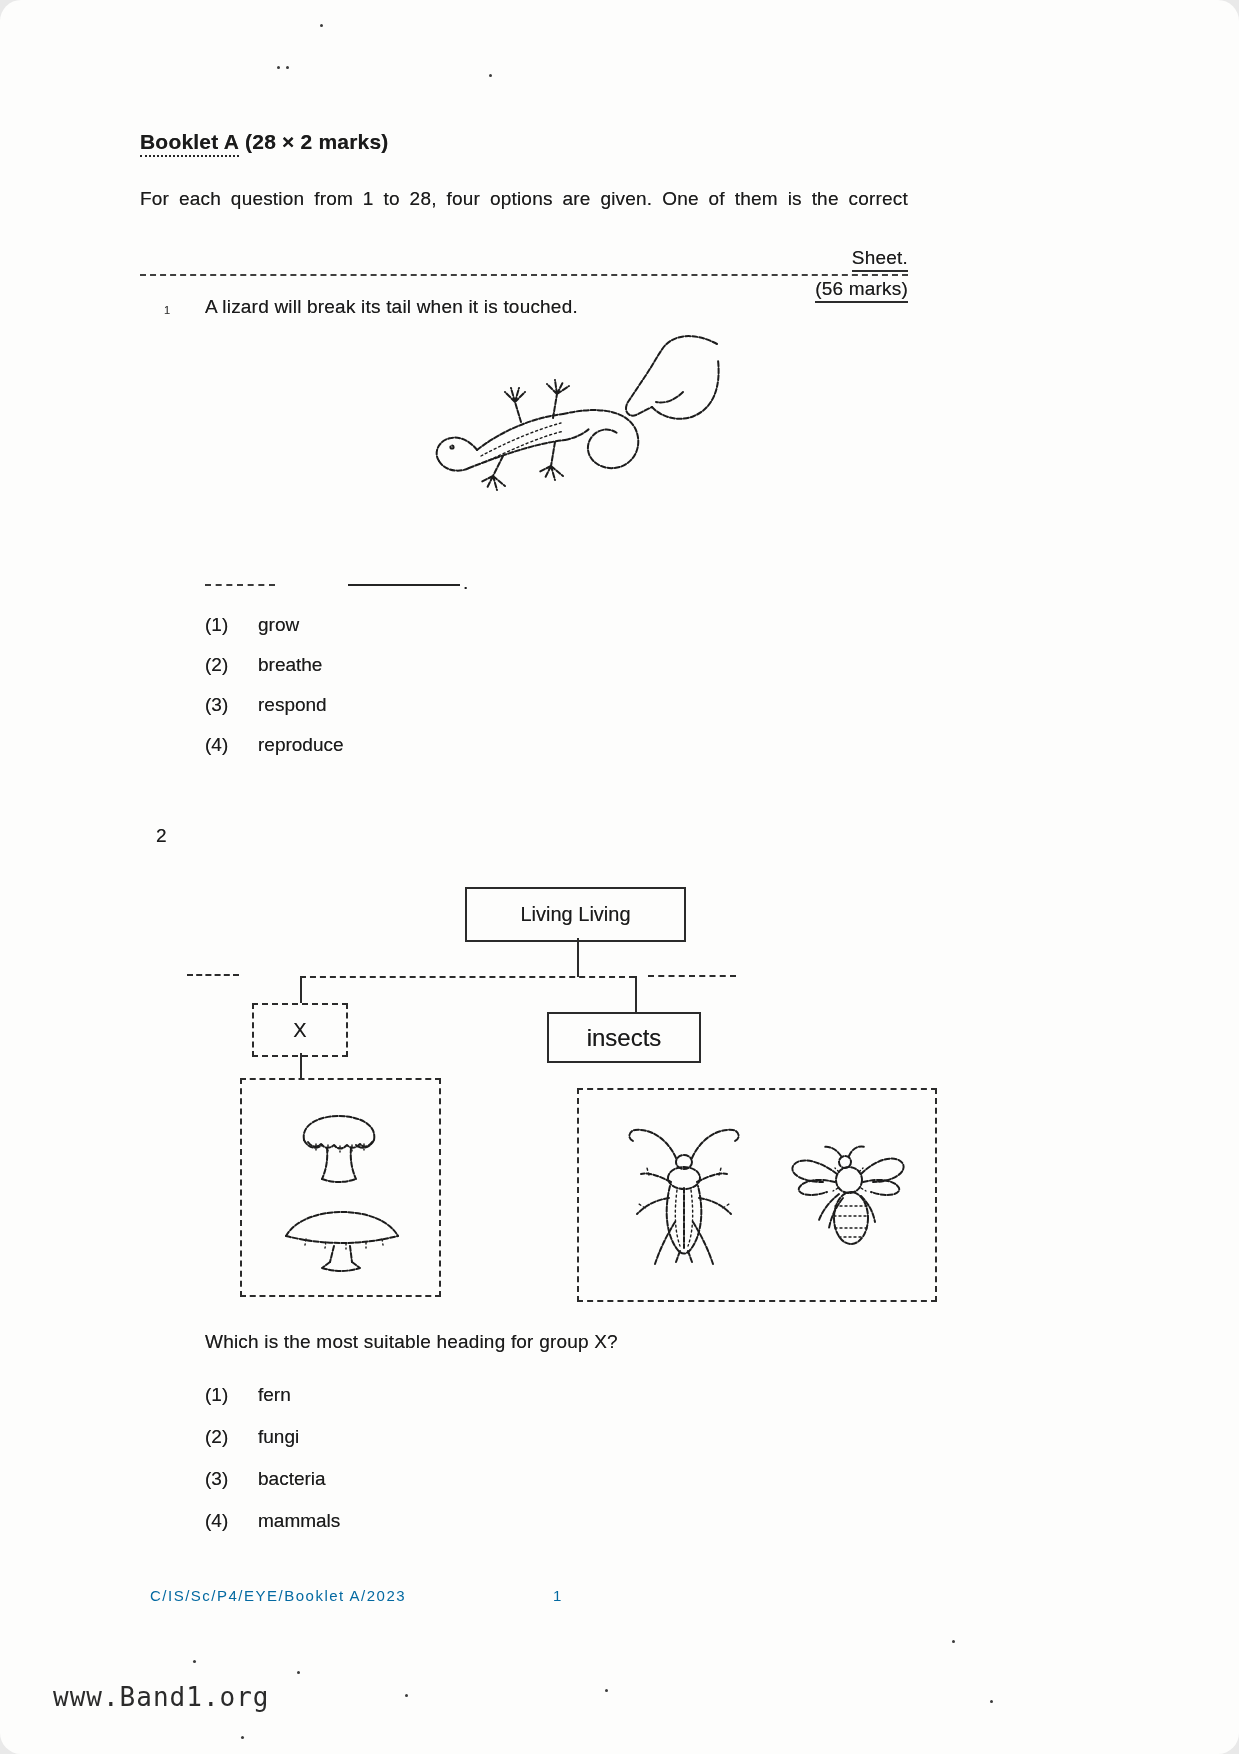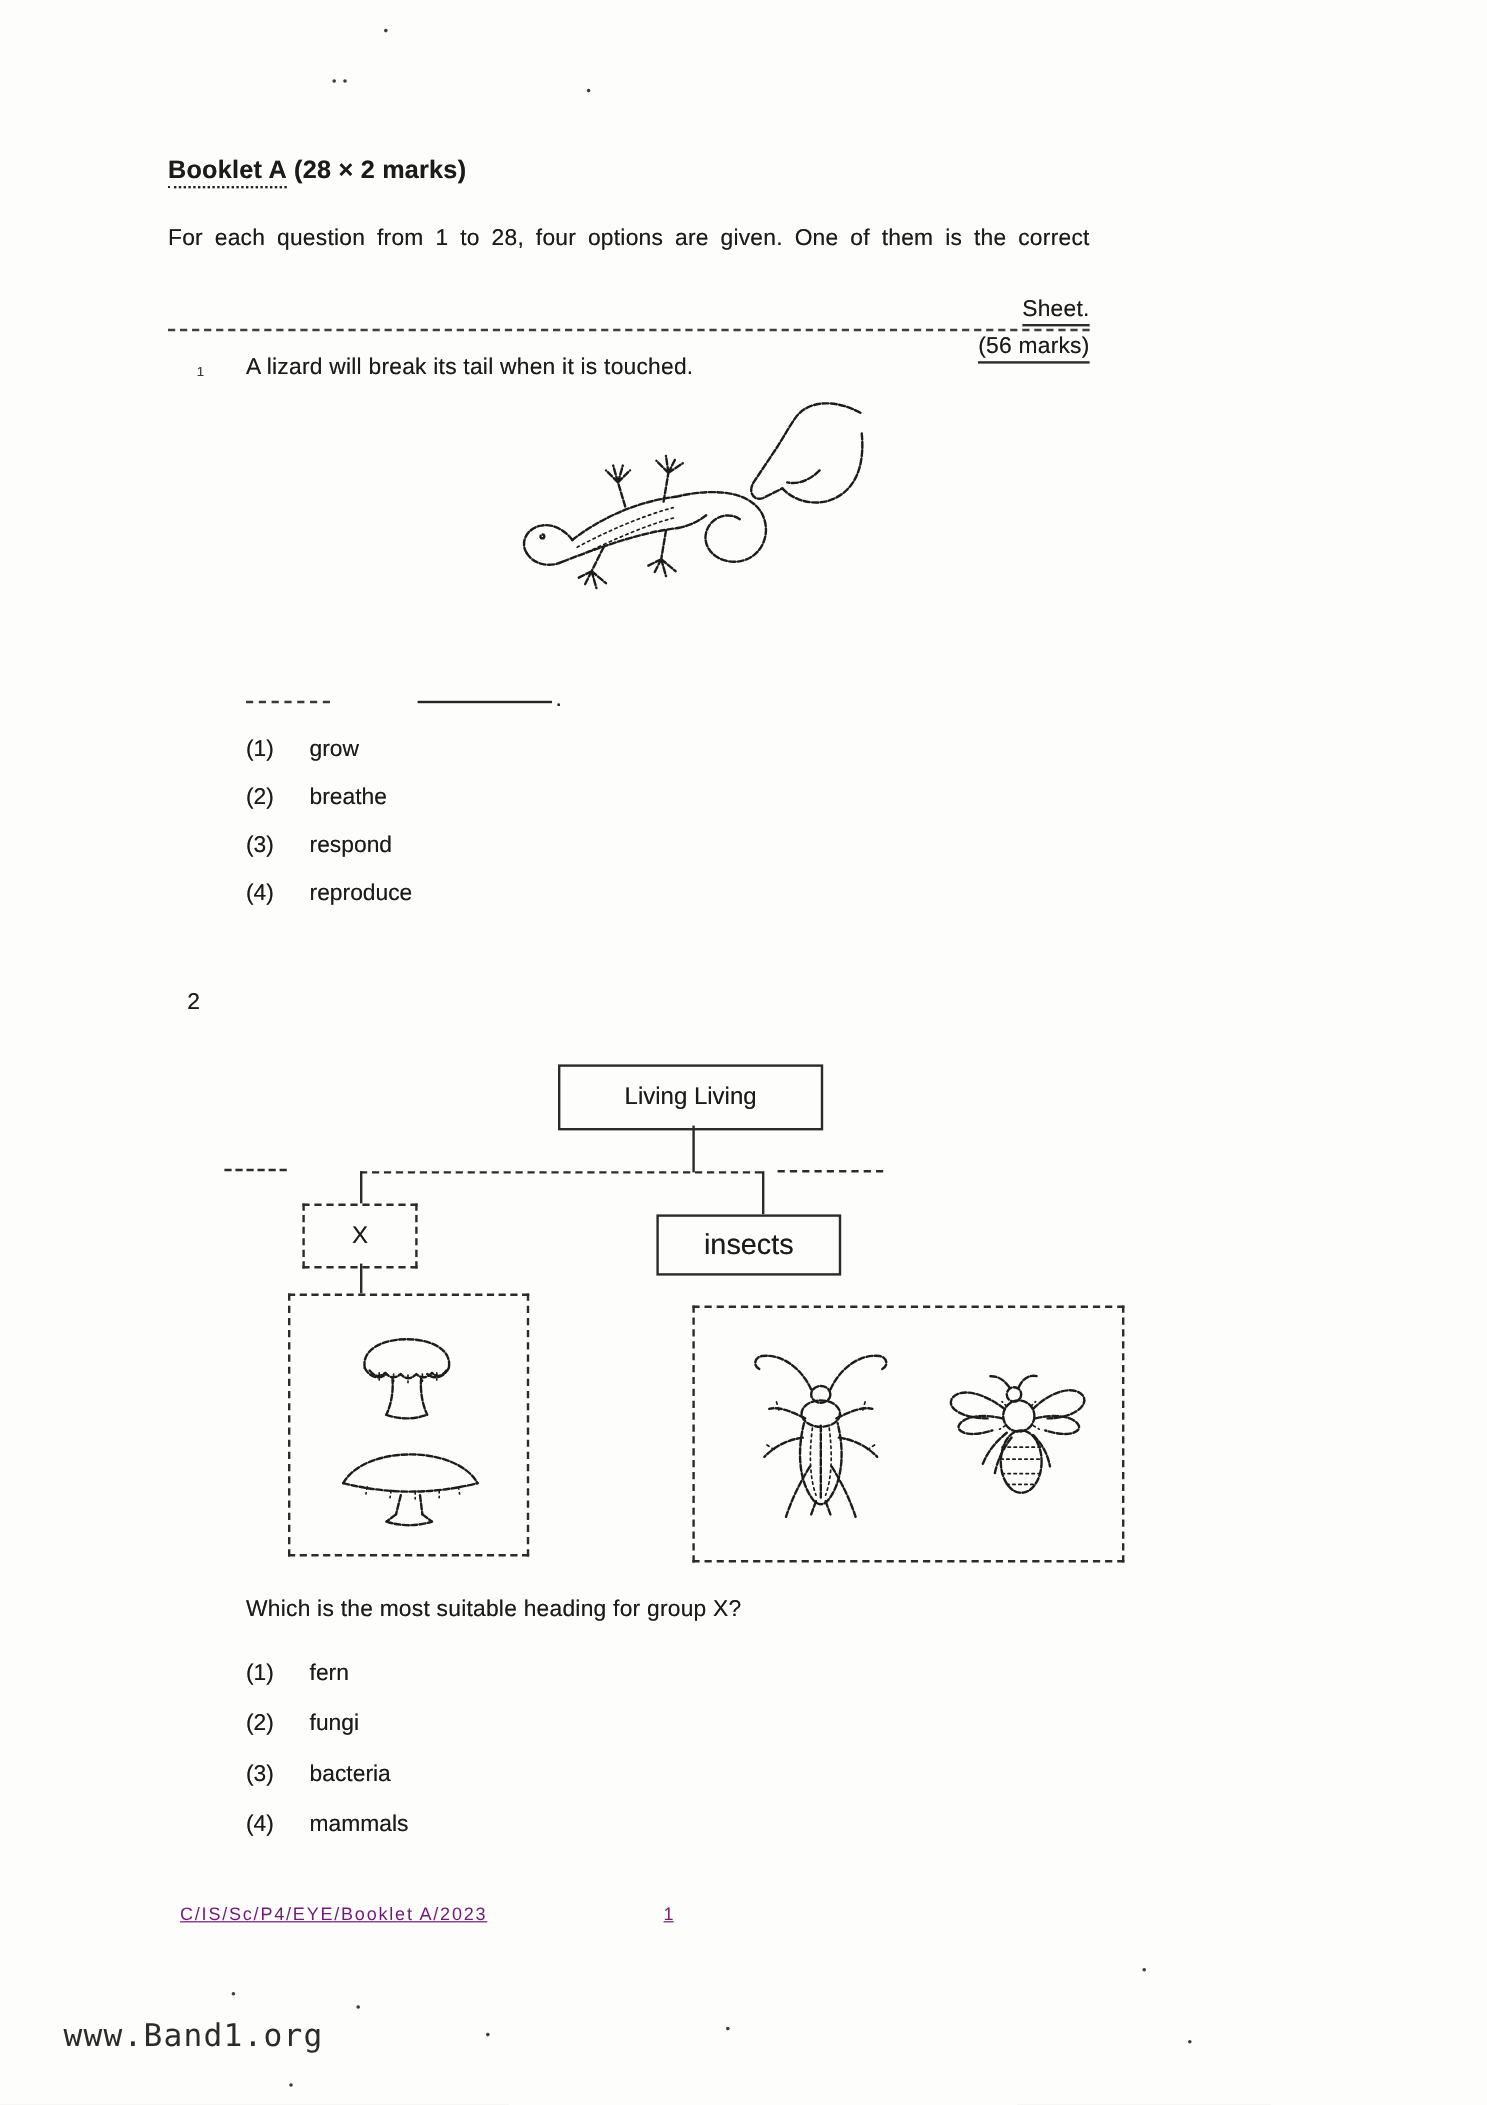--- a/index.html
+++ b/index.html
@@ -1,20 +1,21 @@
 <!DOCTYPE html>
 <html><head>
 <meta charset="utf-8">
 <style>
   html,body{margin:0;padding:0;background:#e9e9e9;}
   .page{
     position:relative;width:1239px;height:1754px;margin:0 auto;
     background:#fdfdfc;overflow:hidden;
     font-family:"Liberation Sans", sans-serif;color:#1b1b1b;
     text-shadow:0 0 .5px rgba(20,20,20,.6);
+    border-radius:21px;
   }
   .t{position:absolute;white-space:nowrap;letter-spacing:.2px;}
   .just{white-space:normal;text-align:justify;text-align-last:justify;}
   .f15{font-size:15px;} .f19{font-size:19px;} .f21{font-size:21px;font-weight:bold;}
   .title-underline{border-bottom:2px dotted #252525;padding-bottom:2px;}
   .marksline{display:flex;align-items:flex-end;}
   .fill-dashes{flex:1;border-bottom:2px dashed #3a3a3a;margin:0 14px 4px 10px;height:18px;}
   .ubottom{border-bottom:2px solid #2c2c2c;padding-bottom:1px;}
   .rule-dashed{position:absolute;border-top:2px dashed #3f3f3f;}
   .blank-dashes{position:absolute;border-bottom:2px dashed #3a3a3a;height:16px;}
@@ -26,21 +27,21 @@
   .vline{position:absolute;width:2px;background:#2b2b2b;}
   .hline-dashed{position:absolute;border-top:2px dashed #2b2b2b;height:0;}
   .imgbox{position:absolute;border:2px dashed #2b2b2b;background:#fdfdfc;}
   .speck{position:absolute;width:3px;height:3px;background:#3c3c3c;border-radius:50%;}
   .qnum-tiny{font-size:11px;opacity:.85;}
   .sketch{position:absolute;}
   .sketch svg{display:block;}
   .sketch path,.sketch ellipse,.sketch circle{fill:none;stroke:#1c1c1c;stroke-width:2;stroke-linecap:round;stroke-linejoin:round;stroke-dasharray:5 2;}
   .sketch .fine{stroke-width:1.4;stroke-dasharray:2 3;}
   .watermark{position:absolute;font-family:"DejaVu Sans Mono", monospace;font-size:26px;color:#2b2b2b;letter-spacing:1px;text-shadow:none;}
-  .footer{color:#701a75;letter-spacing:1.5px;text-shadow:none;text-decoration:underline;}
+  .footer{color:#0369a1;letter-spacing:1.5px;text-shadow:none;}
 </style>
 </head>
 <body>
 
 <div class="page">
 
   <div class="speck" style="left:320px;top:24px;"></div>
   <div class="speck" style="left:277px;top:66px;"></div>
   <div class="speck" style="left:286px;top:66px;"></div>
   <div class="speck" style="left:489px;top:74px;"></div>

